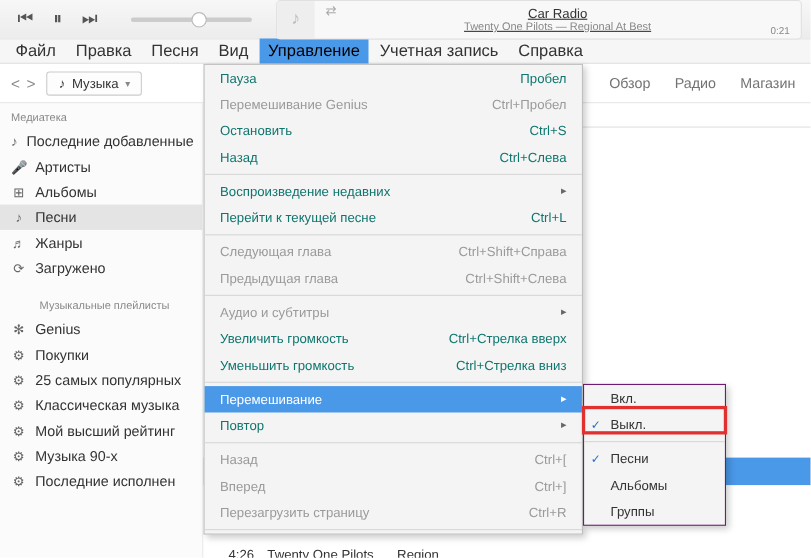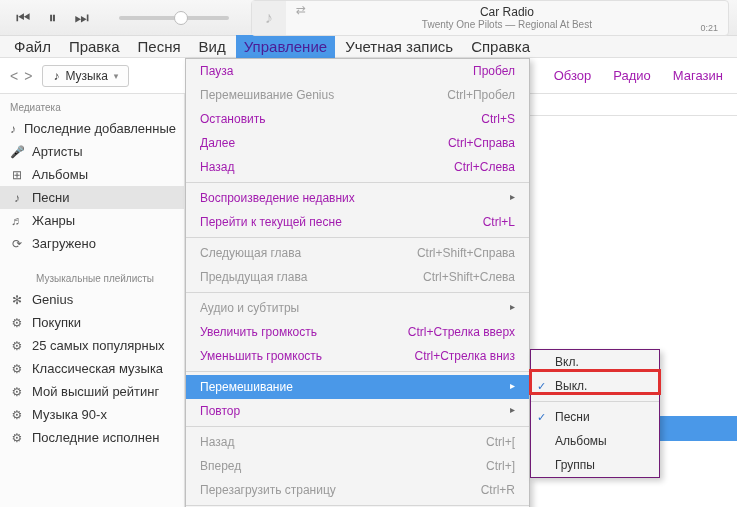--- a/index.html
+++ b/index.html
@@ -5,46 +5,46 @@
 * { box-sizing: border-box; margin: 0; padding: 0; font-family: "Segoe UI", Arial, sans-serif; }
 body { width: 737px; height: 507px; background: #fff; font-size: 12px; color: #333; overflow: hidden; position: relative; }
 .topbar { height: 36px; display: flex; align-items: center; background: linear-gradient(#f7f7f7,#ececec); border-bottom: 1px solid #ddd; }
 .pb-controls { display: flex; gap: 18px; padding: 0 16px; }
 .pb-btn { color: #555; font-size: 16px; }
 .slider { width: 110px; height: 4px; background: #ccc; border-radius: 2px; margin: 0 14px; position: relative; }
 .slider .knob { position: absolute; top: -5px; left: 55px; width: 14px; height: 14px; background: #fff; border: 1px solid #bbb; border-radius: 50%; }
 .nowplay { flex: 1; height: 36px; margin: 0 8px; background: #f8f8f8; border: 1px solid #e0e0e0; border-radius: 4px; display: flex; align-items: center; position: relative; }
 .np-art { width: 34px; height: 34px; background: #eee; display: flex; align-items: center; justify-content: center; color: #bbb; font-size: 16px; }
 .np-shuffle { position: absolute; left: 44px; top: 2px; color: #aaa; font-size: 12px; }
-.np-text { flex: 1; text-align: center; }
+.np-text { flex: 1; text-align: center; text-decoration: underline; }
 .np-title { font-size: 12px; color: #333; }
 .np-sub { font-size: 10px; color: #888; }
 .np-time { position: absolute; right: 10px; bottom: 2px; font-size: 9px; color: #888; }
 .menubar { height: 22px; background: #f6f6f6; border-bottom: 1px solid #e0e0e0; display: flex; align-items: center; padding: 0 6px; gap: 2px; font-size: 15px; }
 .menubar .mitem { padding: 3px 8px; cursor: default; }
-.menubar .mitem.active { background: #4a98e8; color: #4c1d95; }
+.menubar .mitem.active { background: #4a98e8; color: #000000; }
 .headbar { height: 36px; display: flex; align-items: center; border-bottom: 1px solid #e0e0e0; }
 .nav-arrows { display: flex; gap: 6px; padding: 0 10px; color: #888; font-size: 14px; }
 .libbtn { display: flex; align-items: center; gap: 6px; border: 1px solid #ccc; border-radius: 3px; padding: 3px 10px; background: #fdfdfd; }
-.headtabs { margin-left: auto; display: flex; gap: 22px; padding-right: 14px; font-size: 13px; color: #a21caf; }
+.headtabs { margin-left: auto; display: flex; gap: 22px; padding-right: 14px; font-size: 13px; color: #737373; }
 .body { display: flex; height: calc(507px - 36px - 22px - 36px); justify-content: flex-end; }
 .sidebar { width: 185px; border-right: 1px solid #e5e5e5; background: #fbfbfb; overflow: hidden; }
 .sb-head { font-size: 10px; color: #888; padding: 8px 10px 4px; }
 .sb-item { display: flex; align-items: center; gap: 8px; padding: 4px 10px; font-size: 13px; color: #333; white-space: nowrap; overflow: hidden; }
 .sb-item.sel { background: #e4e4e4; }
 .sb-icon { width: 14px; text-align: center; color: #666; font-size: 12px; }
 .content { flex: 1; background: #fff; position: relative; }
 .cols { height: 22px; border-bottom: 1px solid #e0e0e0; display: flex; align-items: center; font-size: 11px; color: #555; }
 .col-dur { width: 52px; text-align: right; padding-right: 6px; }
 .col-art { width: 118px; padding-left: 6px; }
 .col-alb { flex: 1; padding-left: 6px; }
 .row { height: 25px; display: flex; align-items: center; font-size: 12px; }
 .row.sel { background: #4a98e8; color: #fff; }
 .dropdown { position: absolute; top: 58px; left: 185px; width: 345px; background: #f4f4f4; border: 1px solid #bfbfbf; box-shadow: 3px 3px 6px rgba(0,0,0,.2); z-index: 50; font-size: 12px; }
-.dd-item { display: flex; justify-content: space-between; padding: 5px 14px; color: #a21caf; }
+.dd-item { display: flex; justify-content: space-between; padding: 5px 14px; color: #0f766e; }
 .dd-item.hover { background: #4a98e8; color: #fff; }
 .dd-item.dis { color: #9a9a9a; }
 .dd-sep { height: 1px; background: #d6d6d6; margin: 3px 0; }
 .dd-arrow::after { content: "▸"; font-size: 10px; color: #666; }
 .dd-item.hover.dd-arrow::after { color: #fff; }
 .submenu { position: absolute; top: 349px; left: 530px; width: 130px; background: #f4f4f4; border: 1px solid #701a75; box-shadow: 3px 3px 6px rgba(0,0,0,.2); z-index: 60; font-size: 12px; }
 .sm-item { display: flex; align-items: center; padding: 5px 8px 5px 24px; position: relative; }
 .sm-item .chk { position: absolute; left: 6px; color: #2a6fc9; font-size: 11px; }
 .redbox { position: absolute; border: 3px solid #e03030; }
 </style>
@@ -257,24 +257,20 @@
     </div>
     <div class="dd-item dis">
       <span>Перемешивание Genius</span>
       <span>Ctrl+Пробел</span>
     </div>
     <div class="dd-item">
       <span>Остановить</span>
       <span>Ctrl+S</span>
     </div>
     <div class="dd-item">
-      <span>Далее</span>
-      <span>Ctrl+Справа</span>
-    </div>
-    <div class="dd-item">
       <span>Назад</span>
       <span>Ctrl+Слева</span>
     </div>
     <div class="dd-sep"></div>
     <div class="dd-item dd-arrow">
       <span>Воспроизведение недавних</span>
     </div>
     <div class="dd-item">
       <span>Перейти к текущей песне</span>
       <span>Ctrl+L</span>

